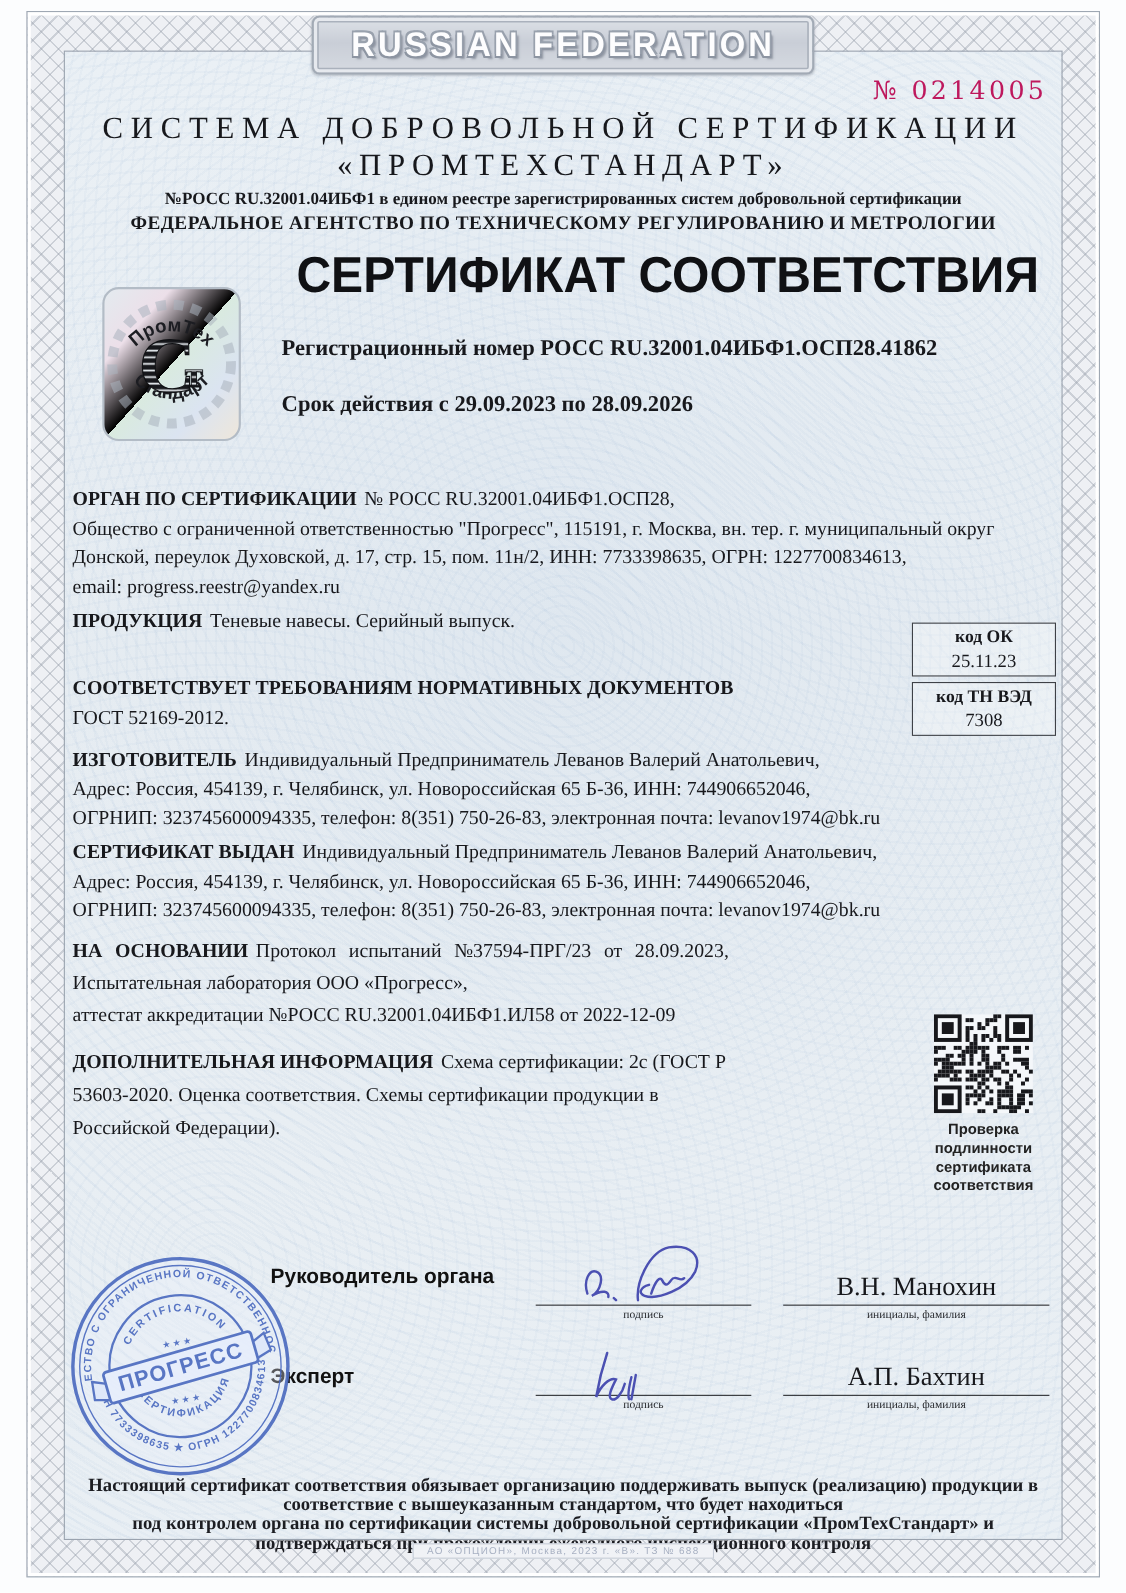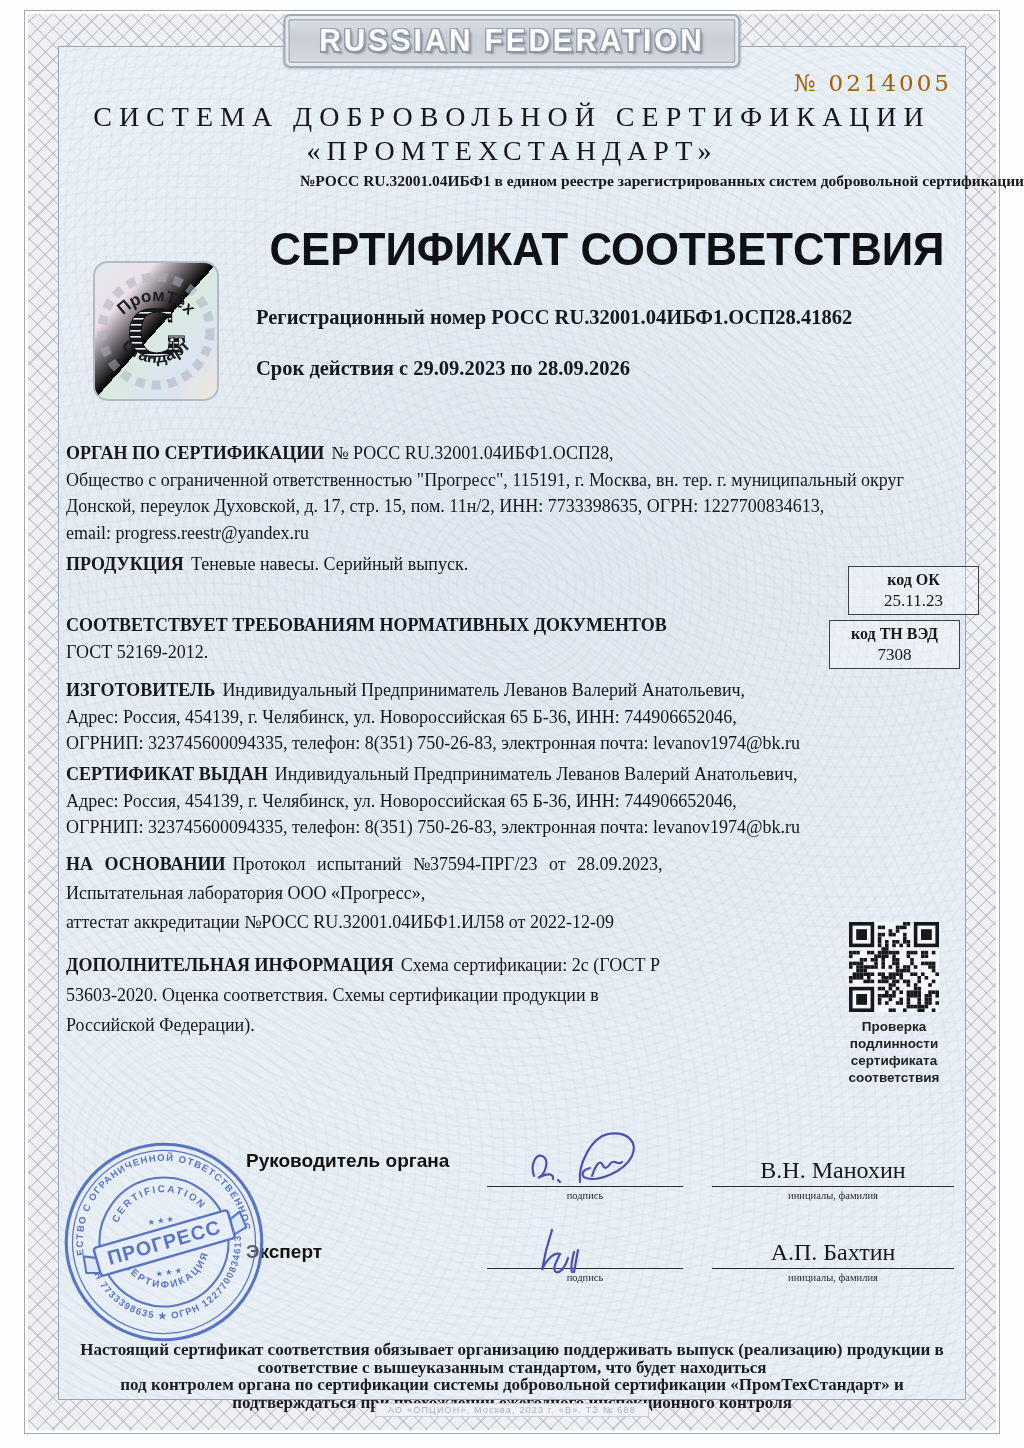--- a/index.html
+++ b/index.html
@@ -23,26 +23,26 @@
   
   .badge{position:absolute;top:14px;left:50%;transform:translateX(-50%);
     padding:7px 26px;border:2px solid #a2aab5;border-radius:7px;
     box-shadow:inset 0 0 0 3px #e6e9ee, inset 0 0 0 4.5px #aab1bc, 0 1px 2px rgba(120,128,140,.4);
     background:linear-gradient(180deg,#dde1e7,#c9ced7 45%,#d6dae1);}
   .badge span{font-family:"Liberation Sans",sans-serif;font-weight:bold;font-size:31px;
     letter-spacing:3px;color:#fdfdfe;white-space:nowrap;display:inline-block;transform:scaleX(.96);
     text-shadow:-1.5px -1.5px 0 #99a1ad,1.5px -1.5px 0 #99a1ad,-1.5px 1.5px 0 #8d95a2,
                 1.5px 1.5px 0 #8d95a2,3px 3px 2px rgba(96,104,118,.55);}
   .serial{position:absolute;top:70px;right:72px;font-family:"DejaVu Serif",serif;
-    font-size:23px;letter-spacing:3px;color:#a16207;}
+    font-size:23px;letter-spacing:3px;color:#be185d;}
   .sys1{position:absolute;top:101px;left:0;right:0;text-align:center;font-size:28px;
     letter-spacing:7px;white-space:nowrap;}
   .sys2{position:absolute;top:135px;left:0;right:0;text-align:center;font-size:28px;
     letter-spacing:6px;}
-  .sysreg{position:absolute;top:172px;left:0;right:0;text-align:right;font-weight:bold;
+  .sysreg{position:absolute;top:172px;left:0;right:0;text-align:center;font-weight:bold;
     font-size:15.5px;}
   .sysagency{position:absolute;top:192px;left:0;right:0;text-align:center;font-weight:bold;
     font-size:17.5px;letter-spacing:.4px;}
   .doc-title{position:absolute;top:222px;left:250px;right:60px;text-align:center;
     font-family:"Liberation Sans",sans-serif;font-weight:bold;font-size:46px;
     letter-spacing:0;white-space:nowrap;transform:scaleX(.95);color:#101114;}
   
   .logo{position:absolute;left:92px;top:260px;width:128px;height:142px;}
   
   .regline{position:absolute;left:256px;top:306px;font-weight:bold;font-size:20.5px;}
@@ -81,20 +81,21 @@
   <div class="content-bg"></div>
 
   <div class="badge">
     <span>RUSSIAN FEDERATION</span>
   </div>
   <div class="serial">№ 0214005</div>
 
   <div class="sys1">СИСТЕМА ДОБРОВОЛЬНОЙ СЕРТИФИКАЦИИ</div>
   <div class="sys2">«ПРОМТЕХСТАНДАРТ»</div>
   <div class="sysreg">№РОСС RU.32001.04ИБФ1 в едином реестре зарегистрированных систем добровольной сертификации</div>
+  <div class="sysagency">ФЕДЕРАЛЬНОЕ АГЕНТСТВО ПО ТЕХНИЧЕСКОМУ РЕГУЛИРОВАНИЮ И МЕТРОЛОГИИ</div>
 
   <div class="doc-title">СЕРТИФИКАТ СООТВЕТСТВИЯ</div>
 
   <div class="logo">
     <svg viewBox="0 0 128 142" xmlns="http://www.w3.org/2000/svg">
       <defs>
         <linearGradient id="holo" x1="0" y1="0" x2="1" y2="1">
           <stop offset="0" stop-color="#e3ebef"></stop>
             <stop offset=".25" stop-color="#ecdfe9"></stop>
           <stop offset=".5" stop-color="#d9ead f" stop-opacity="1"></stop>
@@ -129,21 +130,21 @@
     <b class="lbl">ОРГАН ПО СЕРТИФИКАЦИИ</b><span>№ РОСС RU.32001.04ИБФ1.ОСП28,</span><br>
     <span>Общество с ограниченной ответственностью "Прогресс", 115191, г. Москва, вн. тер. г. муниципальный округ</span><br>
     <span>Донской, переулок Духовской, д. 17, стр. 15, пом. 11н/2, ИНН: 7733398635, ОГРН: 1227700834613,</span><br>
     <span>email: progress.reestr@yandex.ru</span>
   </div>
 
   <div class="para" style="top:551px;width:740px;">
     <b class="lbl">ПРОДУКЦИЯ</b><span>Теневые навесы. Серийный выпуск.</span>
   </div>
 
-  <div class="code-box" style="top:566px;margin-left:19px;">
+  <div class="code-box" style="top:566px;">
     <div class="cl">код  ОК</div>
     <div class="cv">25.11.23</div>
   </div>
   <div class="code-box" style="top:620px;">
     <div class="cl">код ТН ВЭД</div>
     <div class="cv">7308</div>
   </div>
 
   <div class="para" style="top:612px;width:760px;">
     <b>СООТВЕТСТВУЕТ ТРЕБОВАНИЯМ НОРМАТИВНЫХ ДОКУМЕНТОВ</b><br>

